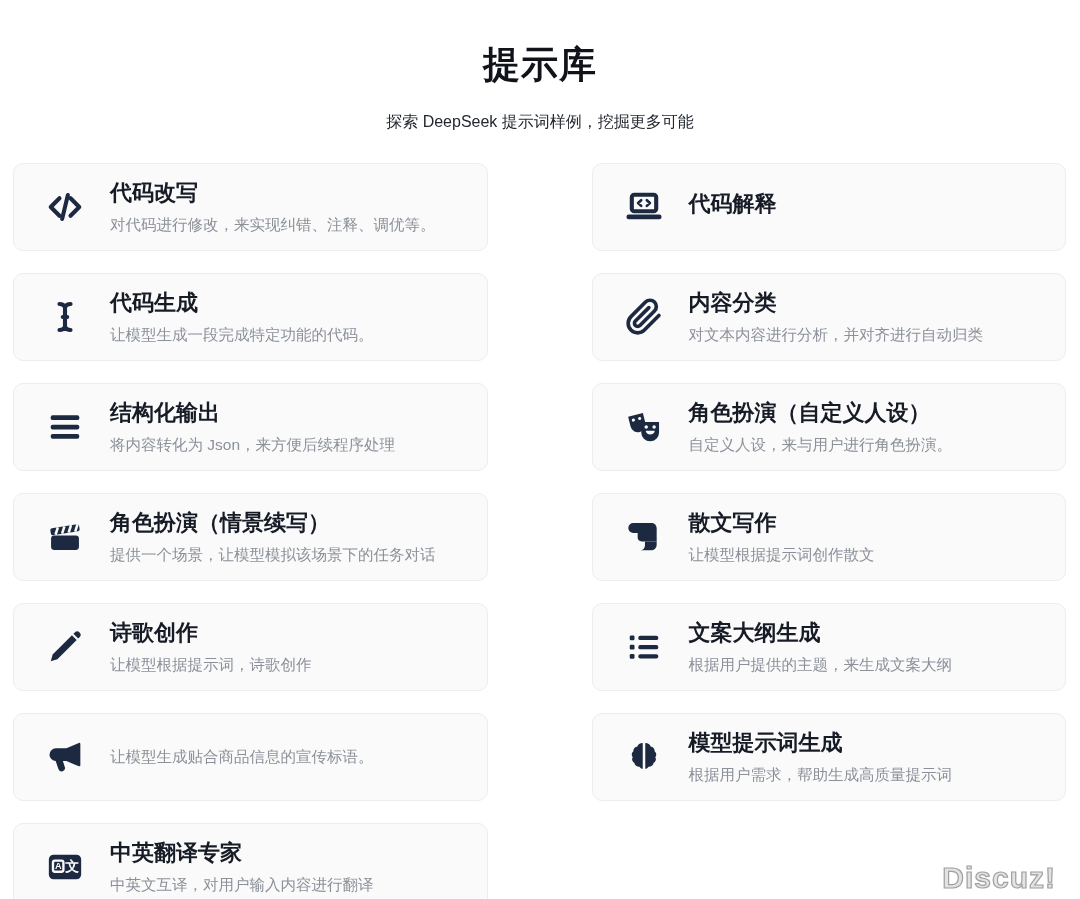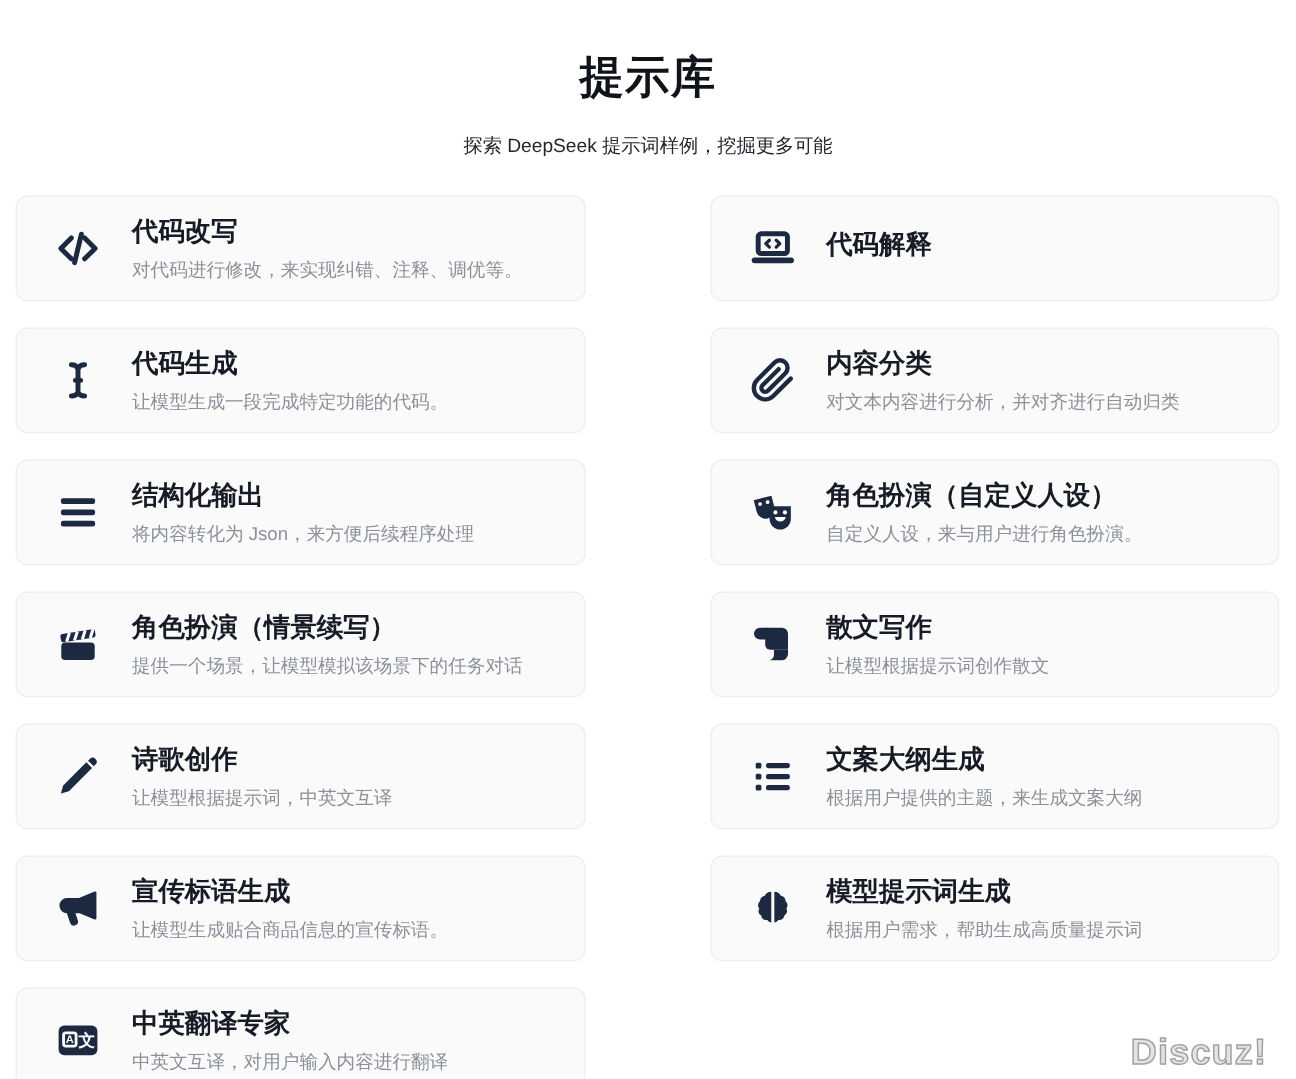--- a/index.html
+++ b/index.html
@@ -153,21 +153,21 @@
 
   <div class="card">
     <span class="icon">
       <svg viewBox="0 0 24 24" fill="currentColor">
           <path d="M3 21l1.2-4.2L16.4 4.6l3 3L7.2 19.8 3 21z"></path>
           <path d="M17.3 3.7l.9-.9a2.1 2.1 0 0 1 3 3l-.9.9z"></path>
         </svg>
     </span>
     <span class="card-text">
         <span class="card-title">诗歌创作</span>
-        <span class="card-desc">让模型根据提示词，中英文互译</span>
+        <span class="card-desc">让模型根据提示词，诗歌创作</span>
       </span>
   </div>
 
   <div class="card">
     <span class="icon">
       <svg viewBox="0 0 24 24" fill="currentColor">
           <rect x="3" y="4.8" width="3" height="3" rx="0.8"></rect>
           <rect x="8.4" y="4.95" width="12.6" height="2.7" rx="1.2"></rect>
           <rect x="3" y="10.6" width="3" height="3" rx="0.8"></rect>
           <rect x="8.4" y="10.75" width="12.6" height="2.7" rx="1.2"></rect>
@@ -182,21 +182,20 @@
   </div>
 
   <div class="card">
     <span class="icon">
       <svg viewBox="0 0 24 24" fill="currentColor" stroke="currentColor" stroke-linejoin="round">
           <path d="M21 3.8v13.4l-8.2-3.4H6.2a3.3 3.3 0 0 1 0-6.6h6.6L21 3.8z" stroke-width="1.4"></path>
           <path d="M6.6 14.4l1.7 5a1.6 1.6 0 0 0 3.1-1l-1.3-4" stroke-width="1"></path>
         </svg>
     </span>
     <span class="card-text">
-        <span class="card-title">宣传标语生成</span>
         <span class="card-desc">让模型生成贴合商品信息的宣传标语。</span>
       </span>
   </div>
 
   <div class="card">
     <span class="icon">
       <svg viewBox="0 0 24 24" fill="currentColor">
           <path d="M11.2 3.2c-1.8 0-3 .9-3.4 2.2-1.5.2-2.6 1.4-2.5 2.9-1.2.9-1.4 2.7-.4 3.8-.8 1.2-.4 2.9 1 3.6.2 1.6 1.6 2.7 3.2 2.4.5.8 1.3 1.3 2.1 1.3z"></path>
           <path d="M12.8 3.2c1.8 0 3 .9 3.4 2.2 1.5.2 2.6 1.4 2.5 2.9 1.2.9 1.4 2.7.4 3.8.8 1.2.4 2.9-1 3.6-.2 1.6-1.6 2.7-3.2 2.4-.5.8-1.3 1.3-2.1 1.3z"></path>
         </svg>

